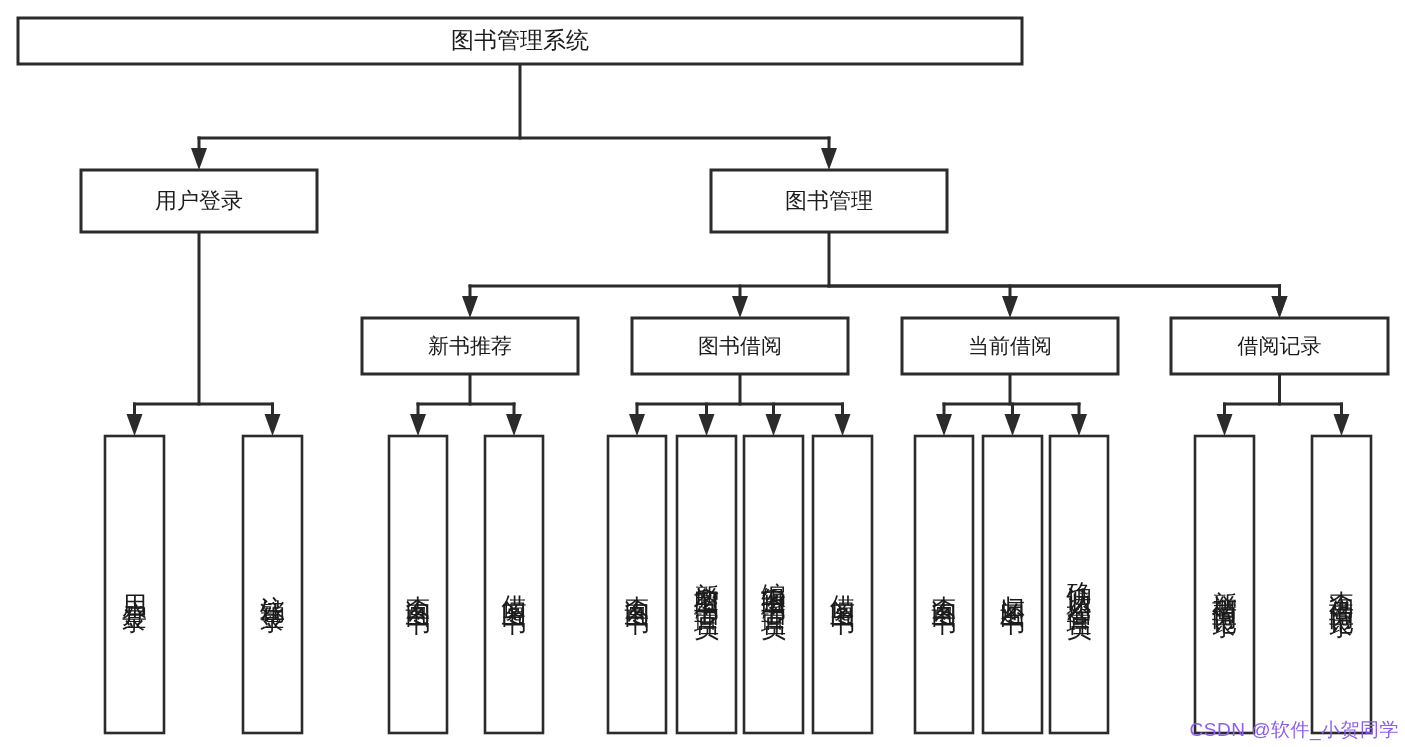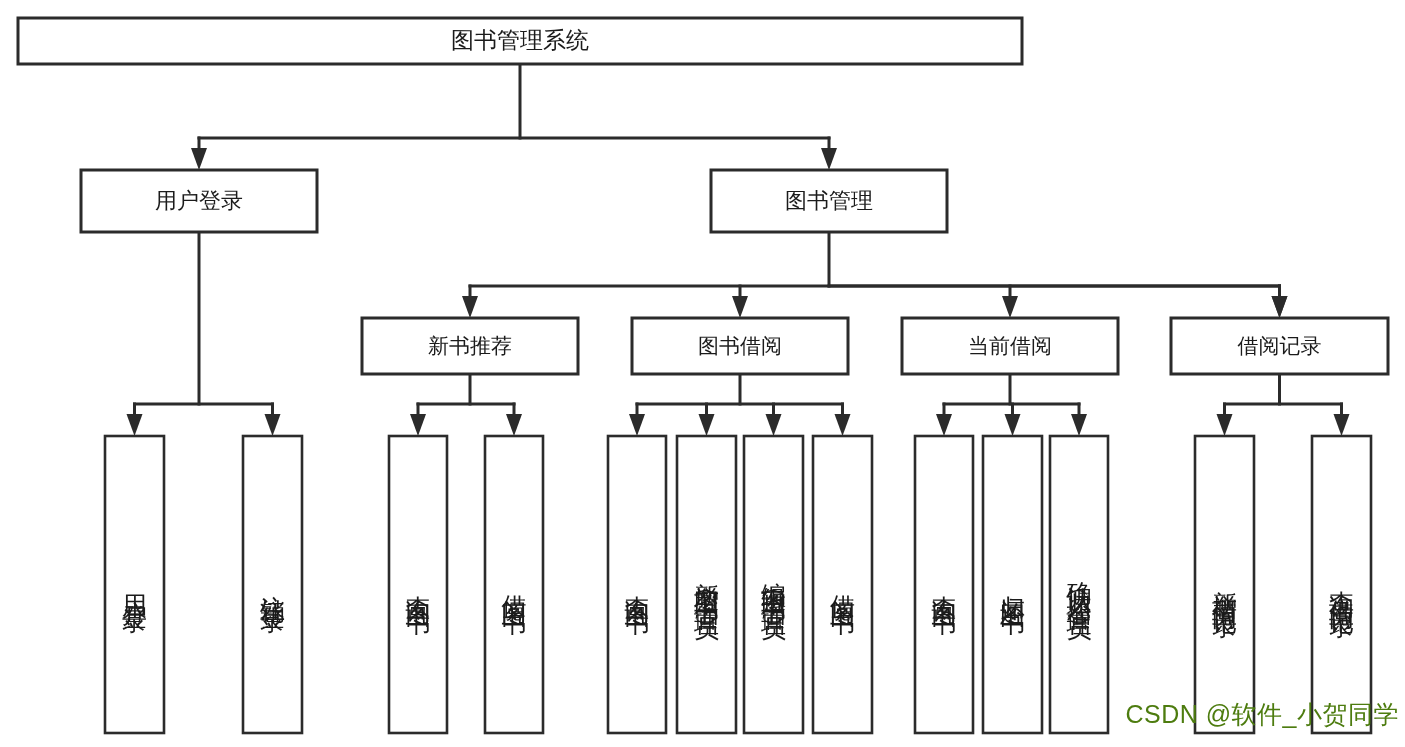--- a/index.html
+++ b/index.html
@@ -42,24 +42,24 @@
     text-orientation:upright;
     font-family:"Liberation Sans","DejaVu Sans",sans-serif;
     font-size:25px;
     line-height:1;
     letter-spacing:5px;
     color:#1b1b1b;
     white-space:nowrap;
   }
   .watermark{
     position:absolute;
-    right:6px;bottom:14px;
-    font-family:"Liberation Sans","DejaVu Sans",sans-serif;
-    font-size:25px;
-    color:#4d7c0f;
+    right:6px;bottom:2px;
+    font-family:"Liberation Sans","DejaVu Sans",sans-serif;
+    font-size:19px;
+    color:#8b5cf6;
     letter-spacing:0.5px;
     white-space:nowrap;
   }
 </style>
 </head>
 <body>
 
 <div id="diagram-root">
 
   <svg id="tree" viewBox="0 0 1405 747">

